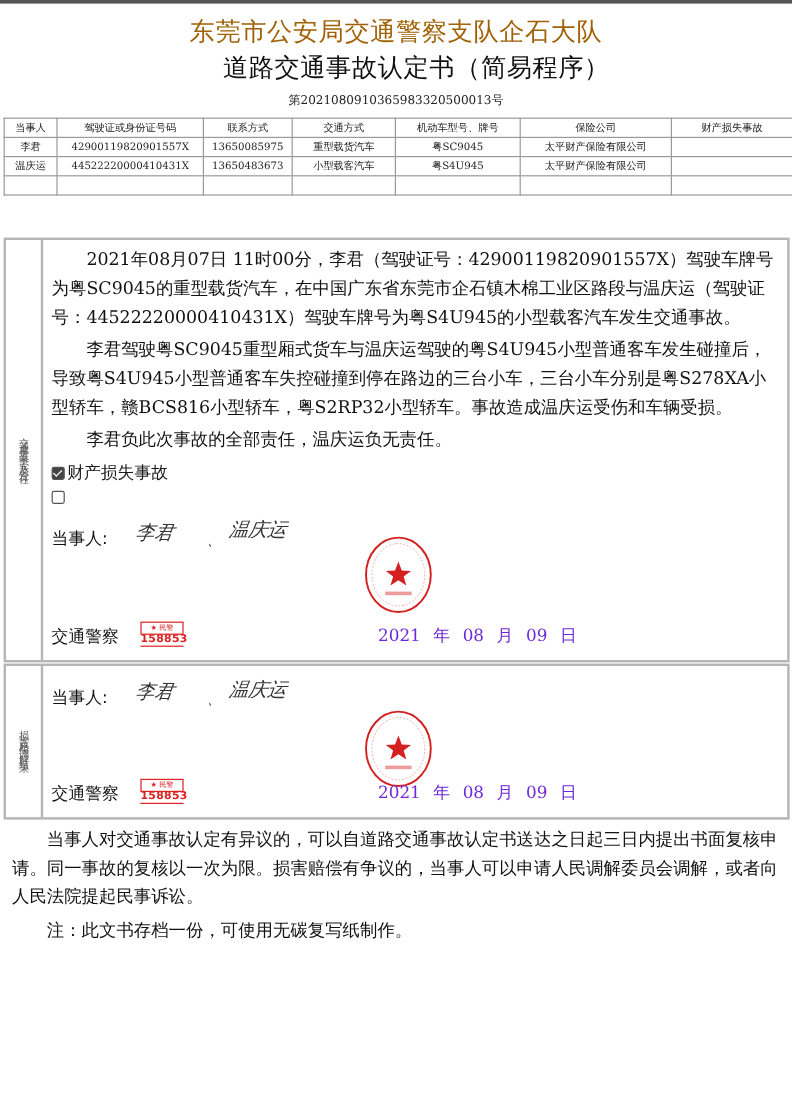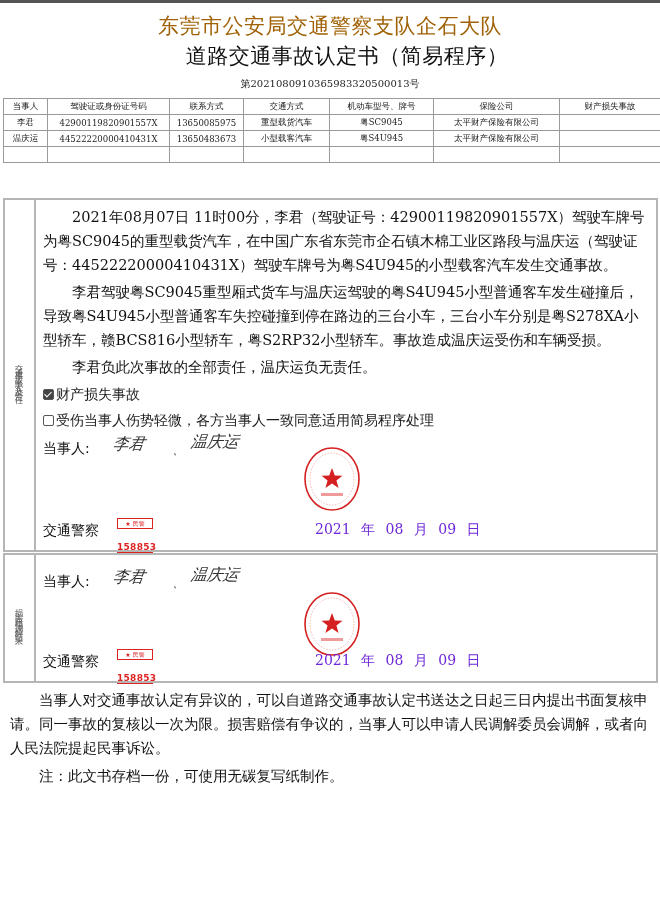--- a/index.html
+++ b/index.html
@@ -30,21 +30,21 @@
   .check { font-size: 14px; line-height: 22px; margin-top: 4px; display: flex; align-items: center; }
   .box { display: inline-block; width: 9px; height: 9px; border: 1px solid #555; border-radius: 2px; margin-right: 2px; position: relative; background: #fff; }
   .box.on { background: #444; }
   .box.on::after { content: ""; position: absolute; left: 2px; top: 0px; width: 3px; height: 6px; border: solid #fff; border-width: 0 1.5px 1.5px 0; transform: rotate(45deg); }
 
   .party-line { position: absolute; font-size: 14px; color: #111; }
   .sig { position: absolute; font-family: "DejaVu Serif", serif; font-style: italic; font-size: 16px; color: #333; transform: skewX(-8deg); }
   .police { position: absolute; font-size: 14px; color: #111; }
   .badge { position: absolute; width: 36px; height: 20px; }
   .badge .top { position: absolute; left: 0; top: 0; width: 34px; height: 9px; border: 1px solid #d22; font-size: 6px; color: #d22; text-align: center; line-height: 9px; }
-  .badge .num { position: absolute; left: 0; top: 10px; width: 36px; font-family: "DejaVu Sans", sans-serif; font-size: 9px; font-weight: bold; color: #d22; text-align: left; letter-spacing: 0.3px; border-bottom: 1px solid #d22; line-height: 10px; margin-top: 14px; }
+  .badge .num { position: absolute; left: 0; top: 10px; width: 36px; font-family: "DejaVu Sans", sans-serif; font-size: 9px; font-weight: bold; color: #d22; text-align: left; letter-spacing: 0.3px; border-bottom: 1px solid #d22; line-height: 10px; }
   .date { position: absolute; font-family: "DejaVu Serif", serif; font-size: 14px; color: #6d28d9; word-spacing: 6px; }
   .seal { position: absolute; width: 58px; height: 66px; }
 
   .footer { position: absolute; left: 10px; width: 640px; top: 688px; }
   .footer p { margin: 0; font-size: 14.5px; line-height: 24px; text-indent: 2em; color: #111; font-family: "DejaVu Serif", "Liberation Serif", serif; }
   .footer p.note { margin-top: 4px; }
 </style>
 </head>
 <body>
 
@@ -111,21 +111,20 @@
   <div class="content">
     <p class="para p1">2021年08月07日 11时00分，李君（驾驶证号：42900119820901557X）驾驶车牌号为粤SC9045的重型载货汽车，在中国广东省东莞市企石镇木棉工业区路段与温庆运（驾驶证号：44522220000410431X）驾驶车牌号为粤S4U945的小型载客汽车发生交通事故。</p>
     <p class="para p2">李君驾驶粤SC9045重型厢式货车与温庆运驾驶的粤S4U945小型普通客车发生碰撞后，导致粤S4U945小型普通客车失控碰撞到停在路边的三台小车，三台小车分别是粤S278XA小型轿车，赣BCS816小型轿车，粤S2RP32小型轿车。事故造成温庆运受伤和车辆受损。</p>
     <p class="para p3">李君负此次事故的全部责任，温庆运负无责任。</p>
     <div class="check">
       <span class="box on"></span>
       <span>财产损失事故</span>
     </div>
     <div class="check">
       <span class="box"></span>
-      <span>受伤当事人伤势轻微，各方当事人一致同意适用简易程序处理</span>
     </div>
   </div>
 
   <div class="party-line" style="left:38px; top:240px;">当事人:</div>
   <div class="sig" style="left:108px; top:234px;">李君</div>
   <div class="sig" style="left:168px; top:242px; font-size:12px;">、</div>
   <div class="sig" style="left:186px; top:232px;">温庆运</div>
 
   <svg class="seal" style="left:298px; top:246px;" viewBox="0 0 58 66">
     <ellipse cx="29" cy="33" rx="27" ry="31" fill="none" stroke="#d42020" stroke-width="1.6"></ellipse>

